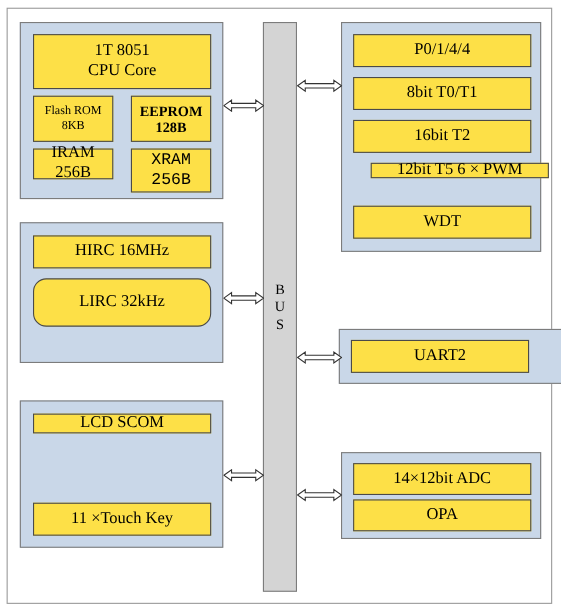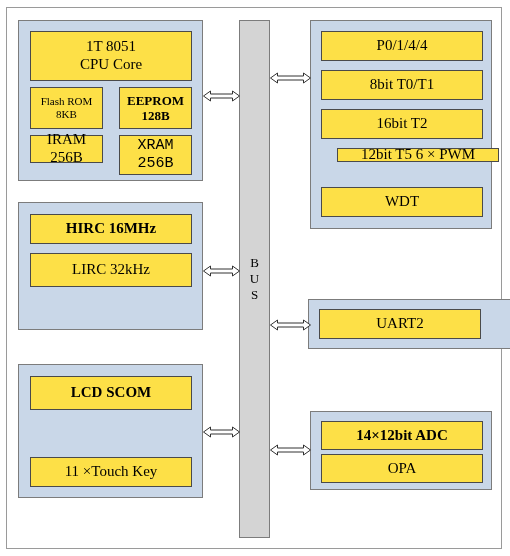--- a/index.html
+++ b/index.html
@@ -108,26 +108,26 @@
 8KB</div>
     <div class="box mid" style="left:100px; top:66px; width:73px; height:42px;font-weight:bold;">EEPROM
 128B</div>
     <div class="box" style="left:11px; top:114px; width:73px; height:28px;">IRAM
 256B</div>
     <div class="box" style="left:100px; top:114px; width:73px; height:40px;font-family:Liberation Mono, monospace;">XRAM
 256B</div>
   </div>
 
   <div class="panel" style="left:18px; top:202px; width:185px; height:128px;">
-    <div class="box" style="left:11px; top:11px; width:162px; height:30px;font-weight:bold;">HIRC 16MHz</div>
-    <div class="box" style="left:11px; top:50px; width:162px; height:34px;">LIRC 32kHz</div>
+    <div class="box" style="left:11px; top:11px; width:162px; height:30px;">HIRC 16MHz</div>
+    <div class="box" style="left:11px; top:50px; width:162px; height:44px;border-radius:12px;">LIRC 32kHz</div>
   </div>
 
   <div class="panel" style="left:18px; top:364px; width:185px; height:134px;">
-    <div class="box" style="left:11px; top:11px; width:162px; height:34px;font-weight:bold;">LCD SCOM</div>
+    <div class="box" style="left:11px; top:11px; width:162px; height:18px;">LCD SCOM</div>
     <div class="box" style="left:11px; top:92px; width:162px; height:30px;">11 ×Touch Key</div>
   </div>
 
   <div class="bus" style="left:239px; top:20px; width:31px; height:518px;">
     <div class="bus-letters">
       <span>B</span>
       <span>U</span>
       <span>S</span>
     </div>
   </div>
@@ -138,21 +138,21 @@
     <div class="box" style="left:10px; top:88px; width:162px; height:30px;">16bit  T2</div>
     <div class="box" style="left:10px; top:127px; width:162px; height:14px;margin-left:16px;">12bit T5  6 × PWM</div>
     <div class="box" style="left:10px; top:166px; width:162px; height:30px;">WDT</div>
   </div>
 
   <div class="panel" style="left:308px; top:299px; width:217px; height:50px;">
     <div class="box" style="left:10px; top:9px; width:162px; height:30px;">UART2</div>
   </div>
 
   <div class="panel" style="left:310px; top:411px; width:182px; height:79px;">
-    <div class="box" style="left:10px; top:9px; width:162px; height:29px;font-weight:bold;">14×12bit ADC</div>
+    <div class="box" style="left:10px; top:9px; width:162px; height:29px;">14×12bit ADC</div>
     <div class="box" style="left:10px; top:42px; width:162px; height:29px;">OPA</div>
   </div>
 
   <div class="arrow" style="left:203px; top:89px; width:37px;">
     <svg viewBox="0 0 74 28" preserveAspectRatio="none">
       <polygon points="1,14 15,4 15,10 59,10 59,4 73,14 59,24 59,18 15,18 15,24" fill="#ffffff" stroke="#333333" stroke-width="2" stroke-linejoin="miter"></polygon>
     </svg>
   </div>
 
   <div class="arrow" style="left:270px; top:71px; width:41px;">

